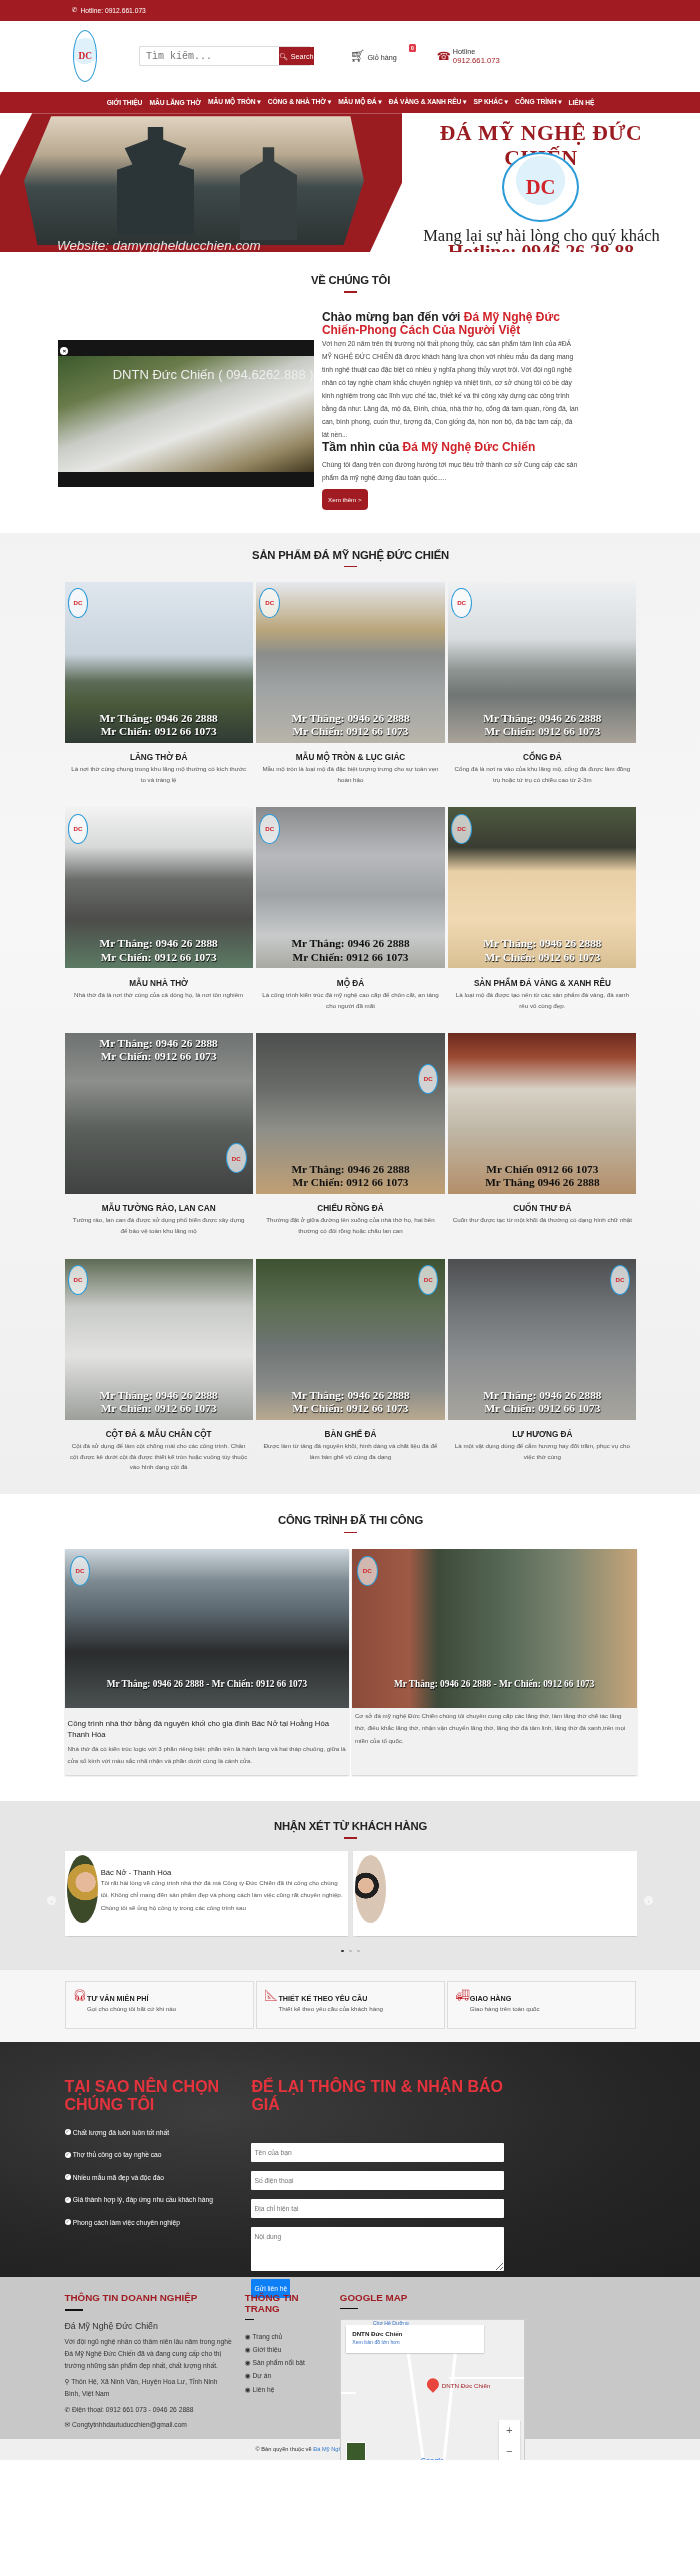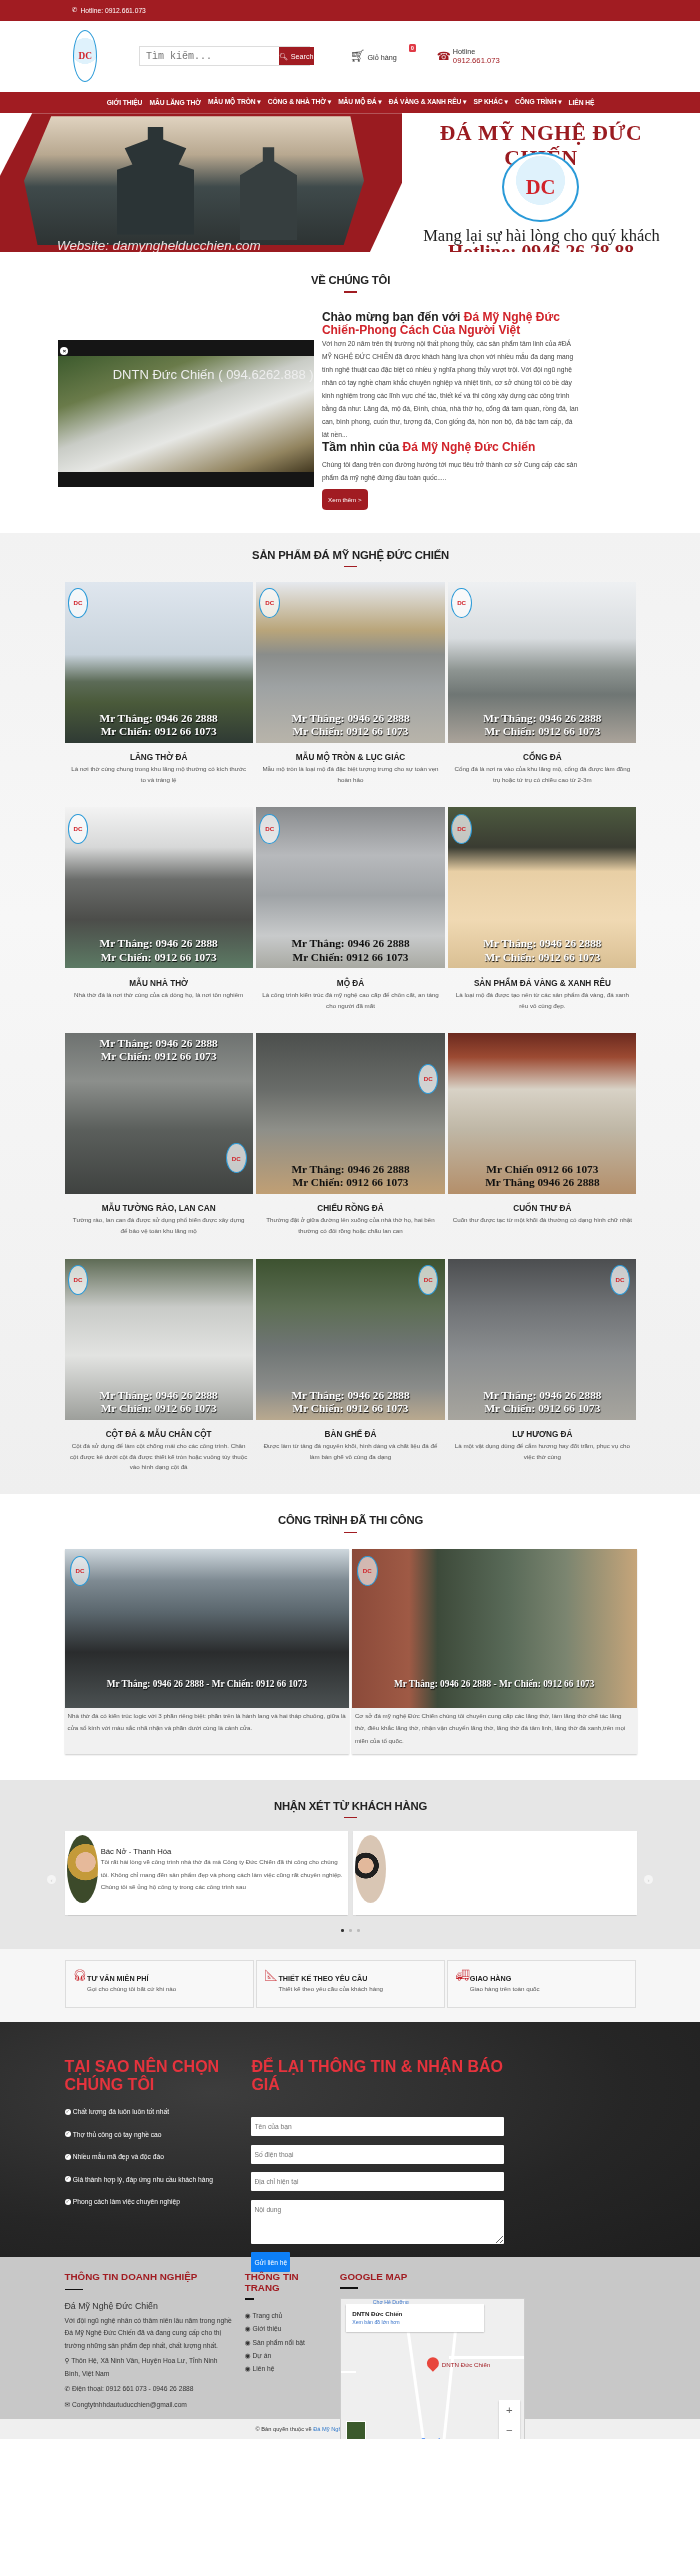--- a/index.html
+++ b/index.html
@@ -91,21 +91,21 @@
 .contact{background:#2a2a2a;background-image:radial-gradient(ellipse at 30% 30%,#3d3d3d,#262626 60%,#1e1e1e);padding:36px 0 6.2px;height:235px}
 .contact .cols{display:flex;gap:0}
 .why{width:191px}
 .why h3,.form h3{color:#e5333d;font-size:16px;font-weight:bold}
 .why ul{list-style:none;margin-top:14.4px}
 .why li{color:#fff;font-size:6.7px;margin-bottom:15.5px;display:flex;align-items:center;gap:2.1px}
 .why li .ck{width:6.2px;height:6.2px;border-radius:50%;background:#fff;color:#2a2a2a;font-size:4.6px;text-align:center;line-height:6.2px}
 .form{width:192px;margin-left:-4.1px}
 .form input,.form textarea{display:block;width:100%;border:0;border-radius:1px;background:#fff;font-family:"Liberation Sans",sans-serif;font-size:6.7px;padding:0 3.1px;color:#555}
 .form input{height:19px;margin-top:8.8px}
-.form input:first-of-type{margin-top:23px}
+.form input:first-of-type{margin-top:29px}
 .form textarea{height:44px;margin-top:8.8px;padding-top:6.2px;resize:vertical}
 .form button{margin-top:8.2px;background:#0d7ff7;color:#fff;border:0;border-radius:1px;height:19.6px;padding:0 3.1px;font-size:6.7px;font-family:"Liberation Sans",sans-serif}
 
 .footer{background:#c8c8c8;padding:14.4px 0 10.3px;height:162px}
 .footer .cols{display:flex}
 .fcol h3{color:#a11c22;font-size:9.8px;font-weight:bold}
 .fcol .bar{width:18.5px;height:1.5px;background:#111;margin:5.2px 0 9.3px}
 .fcol1{width:170px;font-size:6.7px;color:#333;line-height:12.4px}
 .fcol1 .name{font-size:8.8px;margin-bottom:3.1px}
 .fcol1 .line{margin-top:3.1px}
@@ -369,20 +369,21 @@
 <section class="projects">
   <div class="wrap">
     <h2 class="sec-title">CÔNG TRÌNH ĐÃ THI CÔNG</h2>
     <div class="underline"></div>
     <div class="grid2">
       <div class="pcard">
         <div class="img" style="background:linear-gradient(180deg,#cfd8de 0%,#7e8a92 20%,#5a666d 40%,#2a2c2d 65%,#4b5152 100%)">
           <div class="mini-logo" style="position:absolute;left:5.2px;top:7.2px;width:20.6px;height:30px;border-radius:50%;border:1px solid #2a9ad8;color:#d1232a;font-size:6.2px;font-weight:bold;display:flex;align-items:center;justify-content:center;background:rgba(255,255,255,.6)">DC</div>
           <div class="phone">Mr Thắng: 0946 26 2888 - Mr Chiến: 0912 66 1073</div>
         </div>
+        <h4>Công trình nhà thờ bằng đá nguyên khối cho gia đình Bác Nở tại Hoằng Hóa Thanh Hóa</h4>
         <p>Nhà thờ đá có kiến trúc logic  với 3 phần riêng biệt: phần trên là hành lang và hai tháp chuông, giữa là cửa sổ kính với màu sắc nhã nhặn và phần dưới cùng là cánh cửa.</p>
       </div>
       <div class="pcard">
         <div class="img" style="background:linear-gradient(90deg,#8b4a3a 0%,#9f5a45 20%,#3d4a3a 30%,#596a58 55%,#7b8570 75%,#c6a57a 100%)">
           <div class="mini-logo" style="position:absolute;left:5.2px;top:7.2px;width:20.6px;height:30px;border-radius:50%;border:1px solid #2a9ad8;color:#d1232a;font-size:6.2px;font-weight:bold;display:flex;align-items:center;justify-content:center;background:rgba(255,255,255,.6)">DC</div>
           <div class="phone">Mr Thắng: 0946 26 2888 - Mr Chiến: 0912 66 1073</div>
         </div>
         <p>Cơ sở đá mỹ nghệ Đức Chiến chúng tôi chuyên cung cấp các lăng thờ, làm lăng thờ chế tác lăng thờ, điêu khắc lăng thờ, nhận vận chuyển lăng thờ, lăng thờ đá tâm linh, lăng thờ đá xanh,trên mọi miền của tổ quốc.</p>
       </div>
     </div>

